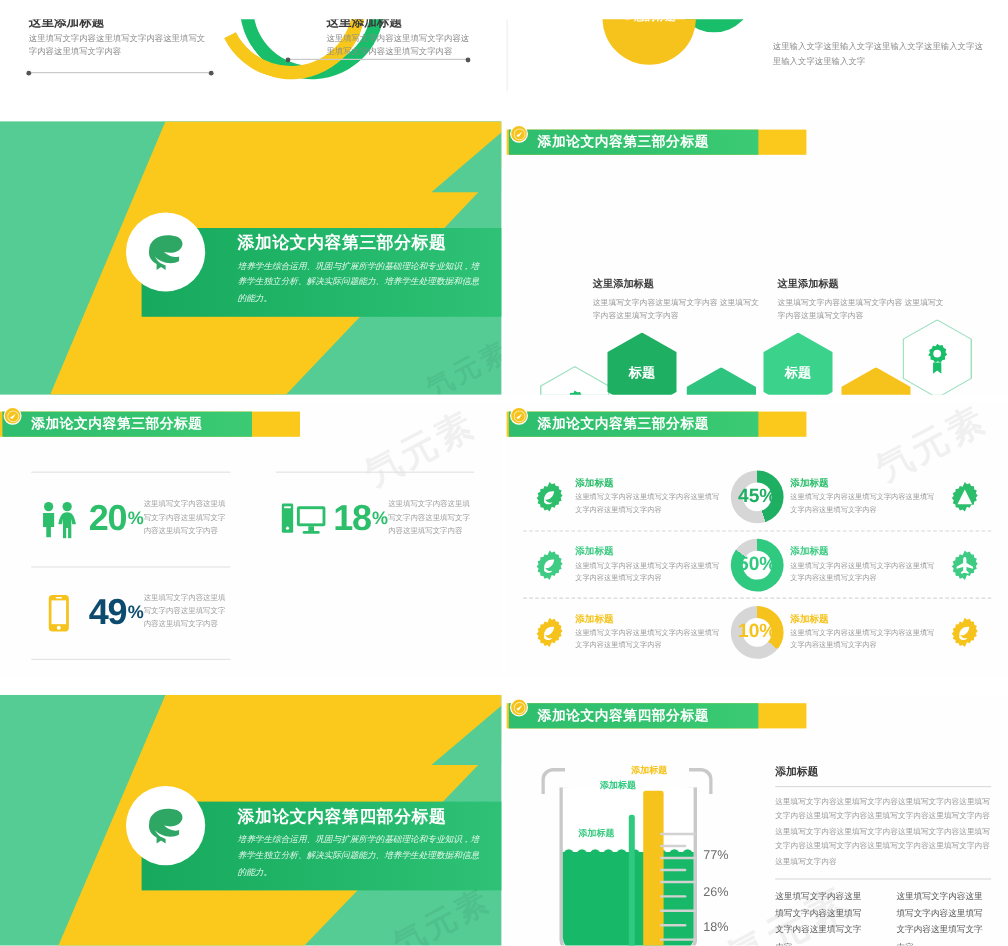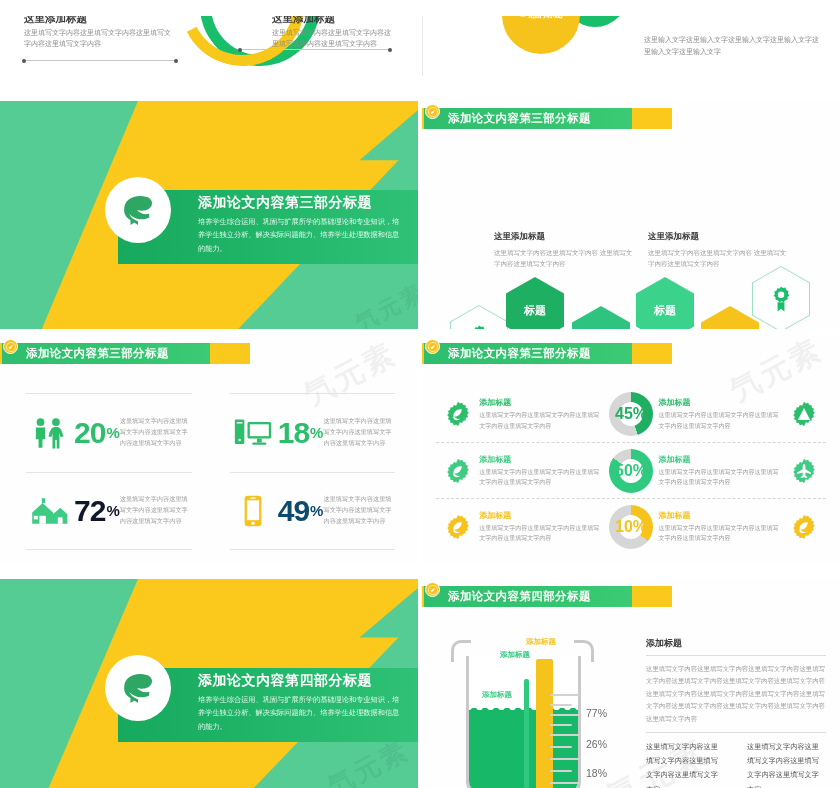--- a/index.html
+++ b/index.html
@@ -190,21 +190,21 @@
     display:flex; align-items:center; justify-content:center;
     z-index:3;
   }
   .dv-logo svg { width:40px; height:40px; display:block; }
   .dv-text { position:absolute; left:198px; top:93px; right:16px; z-index:4; }
   .dv-title {
     color:#ffffff; font-size:14px; font-weight:bold; letter-spacing:.5px;
     margin-bottom:3px;
   }
   .dv-sub {
-    color:#e6f8ee; font-size:7.2px; line-height:1.85;
+    color:#e6f8ee; font-size:7.2px; line-height:1.85;font-style:italic;
   }
 
   
   #slideD { left:422px; top:85px; width:418px; height:228px; }
   .hex {
     position:absolute;
     width:58px; height:66px;
     clip-path: polygon(50% 0%, 100% 25%, 100% 75%, 50% 100%, 0% 75%, 0% 25%);
     display:flex; align-items:center; justify-content:center;
   }
@@ -230,21 +230,21 @@
     font-size:8.5px; font-weight:bold; color:#3b3b3b; margin-bottom:4px;
   }
   .hx-txt .d {
     font-size:6.5px; color:#9a9a9a; line-height:1.75; width:140px;
   }
 
   
   #slideE { left:0; top:320px; width:418px; height:228px; }
   .e-grid {
     position:absolute; left:26px; top:57px; right:26px; bottom:14px;
-    display:grid; grid-template-columns:1fr 1fr; grid-template-rows:1fr 1fr;
+    display:grid; grid-template-columns:1fr 1fr 1fr; grid-template-rows:1fr 1fr;
     column-gap:38px;
   }
   .e-cell {
     border-top:1px solid #e4e4e4; border-bottom:1px solid #e4e4e4;
     display:flex; align-items:center; padding: 4px 0;
   }
   .e-cell + .e-cell { }
   .e-cell:nth-child(1), .e-cell:nth-child(2){ border-bottom:none; }
   .e-icon { width:46px; display:flex; align-items:center; justify-content:center; }
   .e-icon svg { display:block; }

